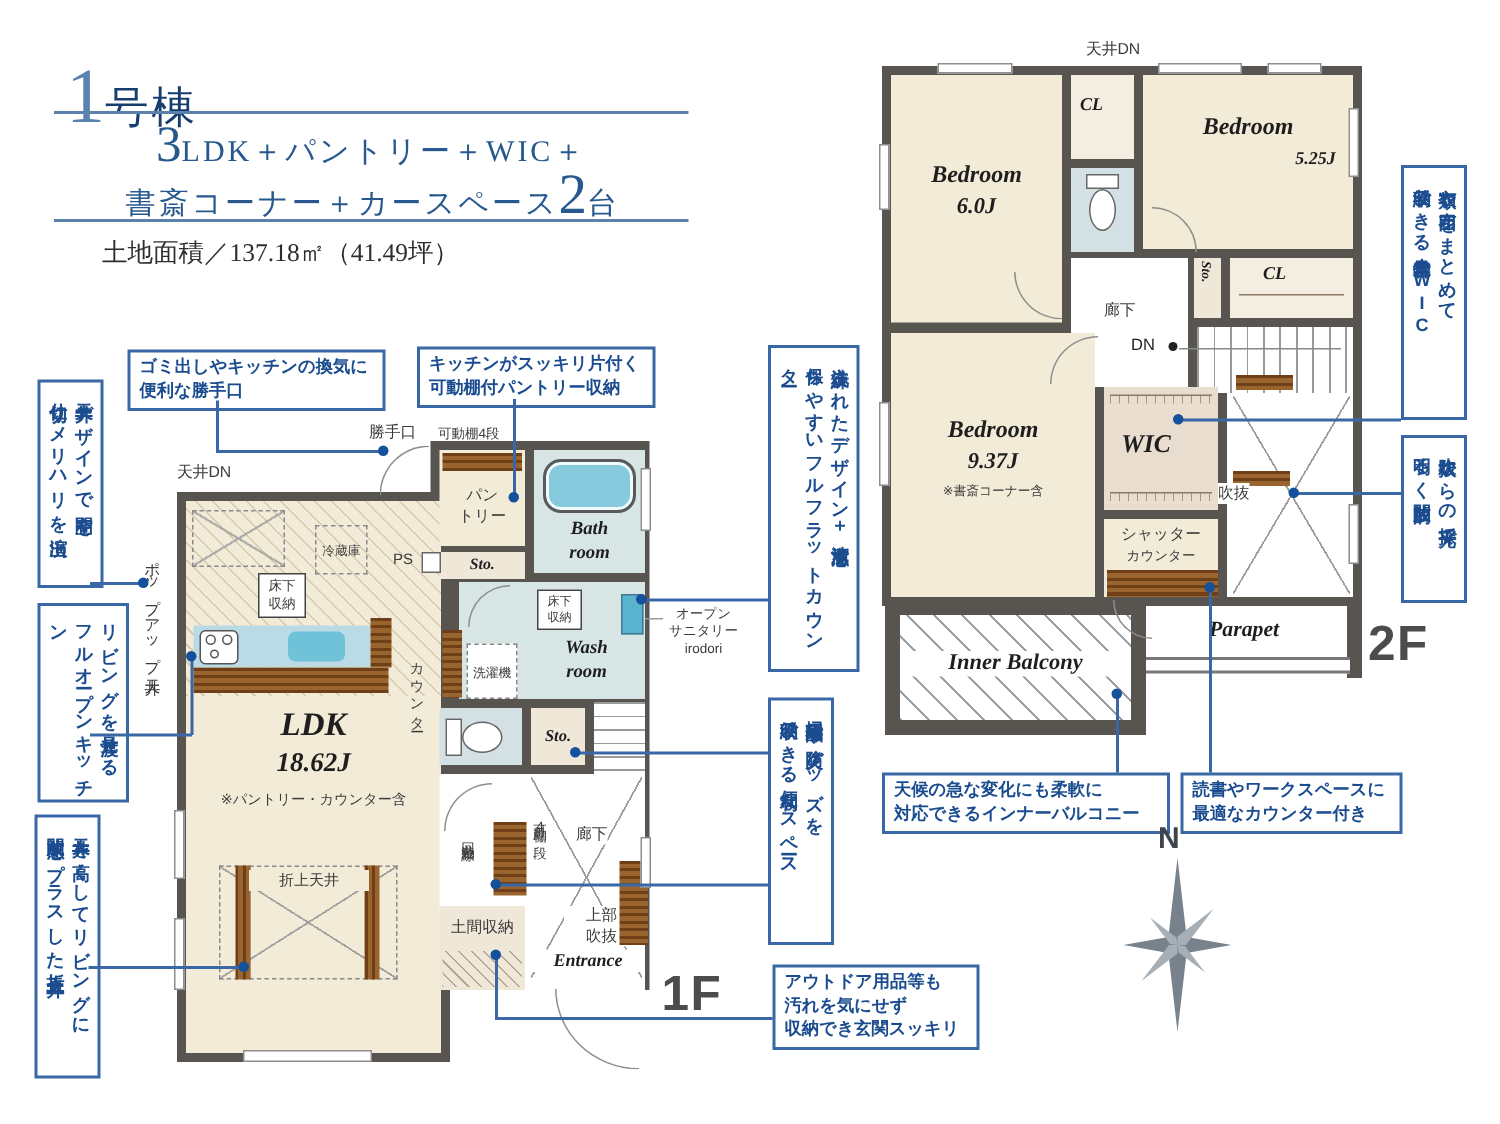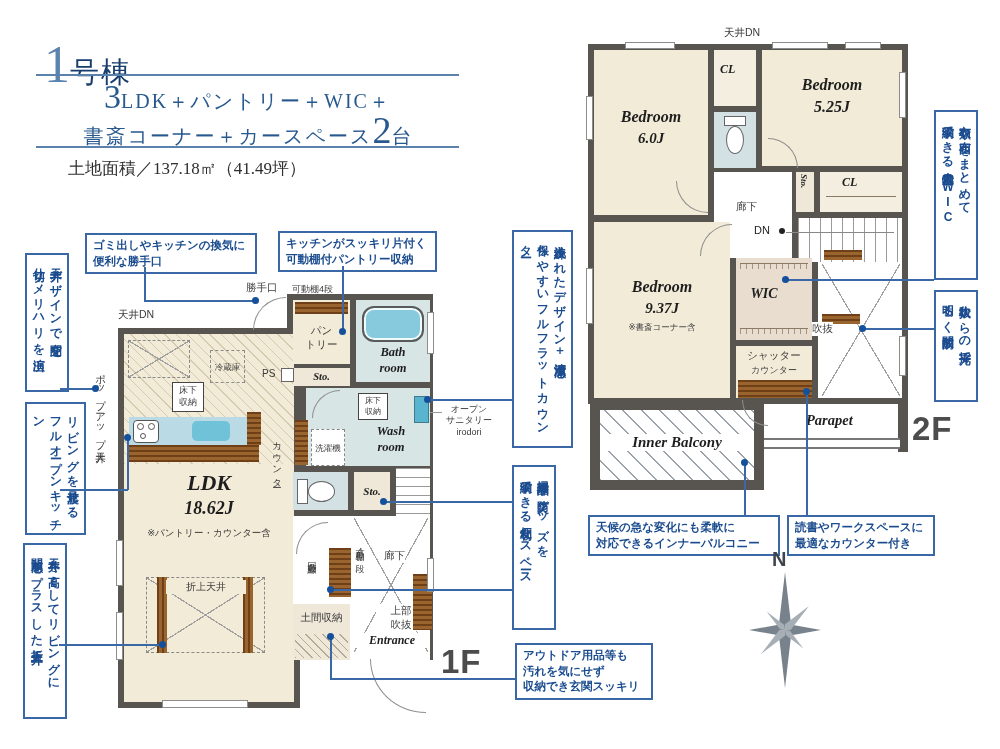--- a/index.html
+++ b/index.html
@@ -151,40 +151,40 @@
   <div class="abs room-en ctr" style="left:594px;top:108px;width:114px;font-size:16px;">Bedroom</div>
   <div class="abs room-en ctr" style="left:594px;top:130px;width:114px;font-size:15px;">6.0J</div>
   <div class="abs" style="left:714px;top:50px;width:42px;height:56px;background:#f4eee1;"></div>
   <div class="abs room-en" style="left:720px;top:62px;font-size:12px;">CL</div>
   <div class="abs wcroom" style="left:714px;top:112px;width:42px;height:56px;"></div>
   <div class="abs" style="left:724px;top:116px;width:22px;height:10px;background:#fff;border:1px solid #666;"></div>
   <div class="abs" style="left:726px;top:126px;width:18px;height:28px;background:#fff;border:1px solid #666;border-radius:50%;"></div>
   <div class="abs jp vt" style="left:759px;top:92px;font-size:9px;">カウンター</div>
   <div class="abs cream" style="left:762px;top:50px;width:140px;height:116px;"></div>
   <div class="abs room-en ctr" style="left:762px;top:76px;width:140px;font-size:16px;">Bedroom</div>
-  <div class="abs room-en ctr" style="left:762px;top:98px;width:140px;font-size:16px;">5.25J</div>
+  <div class="abs room-en ctr" style="left:807px;top:98px;width:140px;font-size:12px;">5.25J</div>
   <div class="abs stor" style="left:796px;top:172px;width:18px;height:40px;"></div>
   <div class="abs room-en" style="left:799px;top:174px;font-size:9px;writing-mode:vertical-rl;">Sto.</div>
   <div class="abs" style="left:820px;top:172px;width:82px;height:40px;background:#f4eee1;"></div>
   <div class="abs room-en" style="left:842px;top:175px;font-size:12px;">CL</div>
   <div class="abs" style="left:826px;top:196px;width:70px;height:1px;background:#8a7a66;"></div>
   <div class="abs" style="left:714px;top:172px;width:78px;height:86px;background:#fff;"></div>
   <div class="abs jp lbl-m" style="left:736px;top:200px;background:#fff;">廊下</div>
   <div class="abs jp" style="left:754px;top:224px;font-size:11px;color:#222;">DN</div>
   <div class="abs bdot" style="left:779px;top:228px;"></div>
   <div class="abs steps-v" style="left:798px;top:218px;width:104px;height:44px;"></div>
   <div class="abs" style="left:786px;top:232px;width:108px;height:1px;background:#888;"></div>
   <div class="abs cream" style="left:594px;top:222px;width:136px;height:176px;"></div>
   <div class="abs room-en ctr" style="left:594px;top:278px;width:136px;font-size:16px;">Bedroom</div>
   <div class="abs room-en ctr" style="left:594px;top:300px;width:136px;font-size:15px;">9.37J</div>
   <div class="abs jp ctr" style="left:594px;top:322px;width:136px;font-size:8.5px;">※書斎コーナー含</div>
   <div class="abs" style="left:736px;top:258px;width:76px;height:82px;background:#e9ddd0;"></div>
   <div class="abs" style="left:740px;top:263px;width:68px;height:6px;border-top:1px solid #8a7a66;background:repeating-linear-gradient(90deg,#a39584 0 1px,transparent 1px 6px);"></div>
   <div class="abs" style="left:740px;top:328px;width:68px;height:6px;border-top:1px solid #8a7a66;background:repeating-linear-gradient(90deg,#a39584 0 1px,transparent 1px 6px);"></div>
-  <div class="abs room-en ctr" style="left:736px;top:286px;width:56px;font-size:14px;">WIC</div>
+  <div class="abs room-en ctr" style="left:736px;top:286px;width:56px;font-size:17px;">WIC</div>
   <div class="abs" style="left:818px;top:262px;width:84px;height:136px;background:#fff;"></div>
   <div class="abs xcross" style="left:822px;top:264px;width:78px;height:132px;"></div>
   <div class="abs wood" style="left:824px;top:250px;width:38px;height:10px;"></div>
   <div class="abs wood" style="left:822px;top:314px;width:38px;height:10px;"></div>
   <div class="abs jp lbl-m" style="left:812px;top:322px;background:#fff;">吹抜</div>
   <div class="abs cream" style="left:736px;top:346px;width:76px;height:52px;"></div>
   <div class="abs jp ctr lbl-m" style="left:730px;top:349px;width:88px;">シャッター</div>
   <div class="abs jp ctr" style="left:736px;top:364px;width:76px;font-size:9px;">カウンター</div>
   <div class="abs wood" style="left:738px;top:380px;width:74px;height:18px;"></div>
   <div class="abs hatch-bal" style="left:600px;top:410px;width:154px;height:70px;background-color:#fff;"></div>

